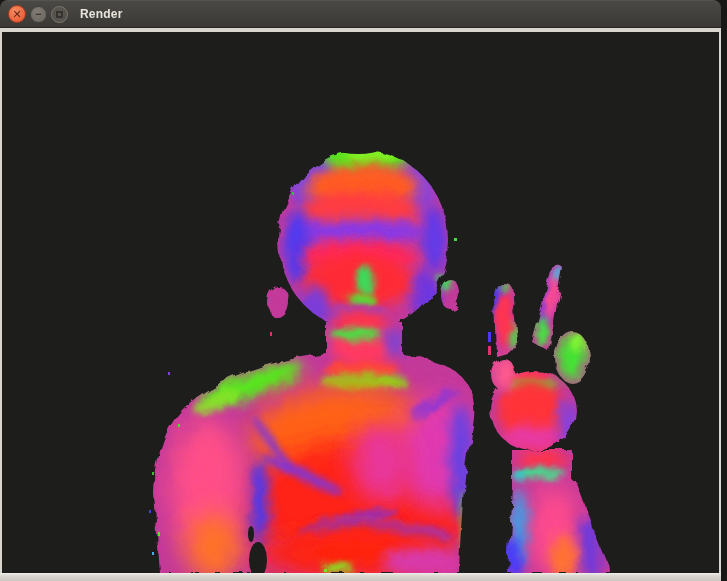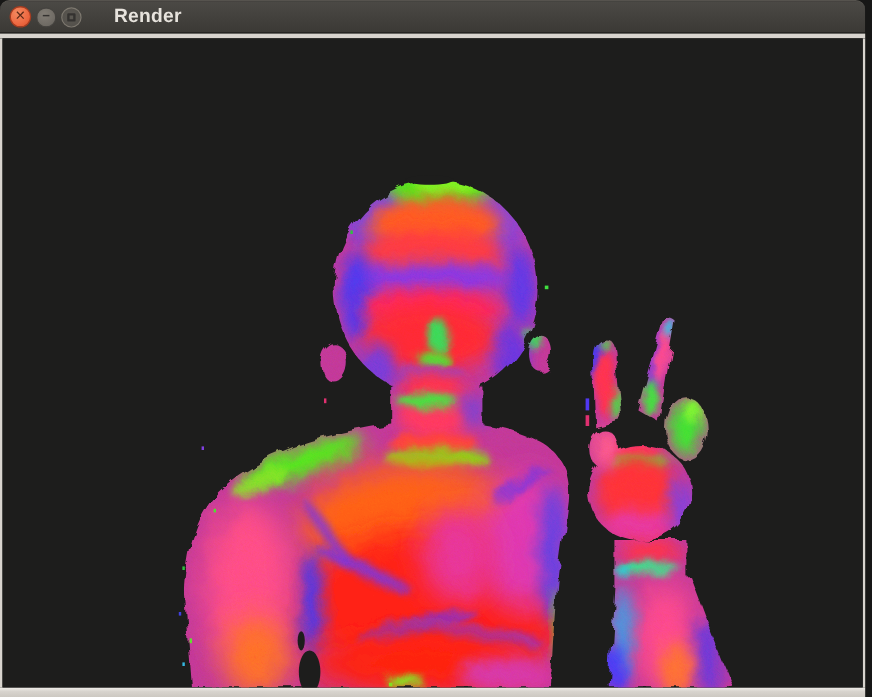--- a/index.html
+++ b/index.html
@@ -31,21 +31,21 @@
     color:#5e2a18;font-size:11px;font-weight:bold;line-height:1;}
   .btn-gray{width:17px;height:17px;margin-right:4px;
     background:radial-gradient(circle at 40% 35%,#807b74,#676younger360 70%);
     background:radial-gradient(circle at 40% 35%,#827d75,#66625e 70%);
     background:radial-gradient(circle at 40% 35%,#827d75,#66625c);
     border:1px solid #45433f;
     color:#343230;font-size:11px;font-weight:bold;line-height:1;}
   .btn-max{background:radial-gradient(circle at 50% 45%,#5b5852,#514e49);
     border:1px solid #7d786f;}
   .max-square{width:7px;height:7px;border:2px solid #343230;border-radius:1px;display:block;}
-  .title{margin-left:23px;color:var(--titlebar-text);font-size:16px;font-weight:bold;
+  .title{margin-left:8px;color:var(--titlebar-text);font-size:12px;font-weight:bold;
     letter-spacing:.2px;}
   .topstrip{height:4px;width:100%;background:var(--frame-light);}
   .content{width:100%;height:541px;background:var(--content-bg);
     border-left:2px solid var(--frame-light);border-right:2px solid var(--frame-light);}
   .bottomstrip{height:8px;width:100%;background:linear-gradient(to bottom,#f0eee9,var(--frame-light) 40%,#ccc8c1);}
   svg{display:block;}
 </style>
 </head>
 <body>
 

